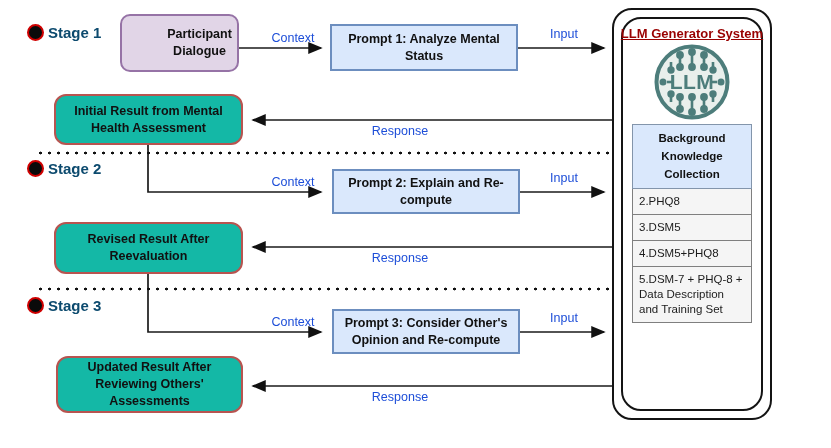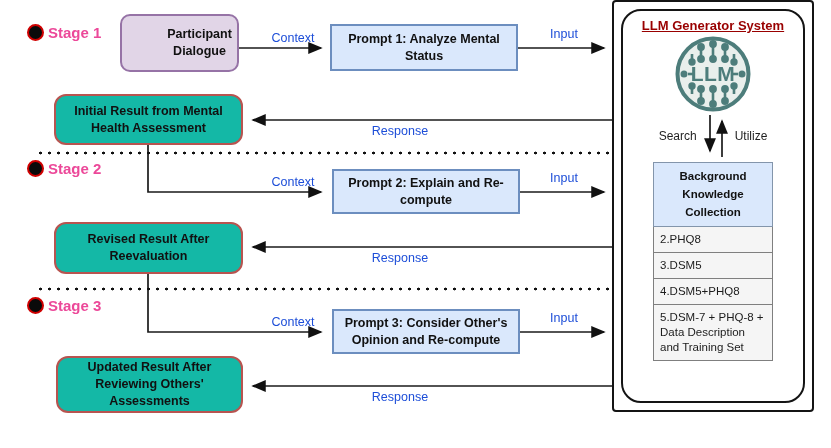--- a/index.html
+++ b/index.html
@@ -12,41 +12,41 @@
     position:absolute;display:flex;align-items:center;justify-content:center;
     text-align:center;font-weight:bold;font-size:12.5px;line-height:1.35;
     border-radius:10px;box-sizing:border-box;padding:3px 8px;
   }
   .purple{background:#E1D5E7;border:2px solid #9673A6;}
   .blue{background:#DAE8FC;border:2px solid #6C8EBF;border-radius:0;}
   .red{background:#14b8a6;border:2.5px solid #B85450;border-radius:12px;}
   
   .stage{
     position:absolute;display:flex;align-items:center;gap:4px;
-    font-weight:bold;font-size:15px;color:#ec4899;
+    font-weight:bold;font-size:15px;color:#0c4a6e;
   }
   .bullet{
     width:13px;height:13px;border-radius:50%;background:#0a0a0a;
     border:2.5px solid #cf0000;flex:0 0 auto;
   }
   
   .edge-label{
     position:absolute;font-size:12.5px;color:#1d4ed8;text-align:center;
     background:transparent;white-space:nowrap;
   }
   
   .dotline{
     position:absolute;height:4px;
     background:radial-gradient(circle,#111 1.35px,transparent 1.6px);
     background-size:9px 4px;background-repeat:repeat-x;
   }
   
   .sys-outer{
-    position:absolute;left:612px;top:0;width:202px;height:412px;
-    border:2.5px solid #141414;border-radius:4px;box-sizing:border-box;padding:7px;
+    position:absolute;left:612px;top:8px;width:160px;height:412px;
+    border:2.5px solid #141414;border-radius:20px;box-sizing:border-box;padding:7px;
     background:#ffffff;
   }
   .sys-inner{
     width:100%;height:100%;border:2px solid #141414;border-radius:20px;
     box-sizing:border-box;display:flex;flex-direction:column;align-items:center;
     padding-top:7px;
   }
   .sys-title{
     font-size:13px;font-weight:bold;color:#990000;text-decoration:underline;
     white-space:nowrap;
@@ -171,35 +171,20 @@
             <circle cx="60" cy="51" r="2.4"></circle>
 
           <circle cx="10" cy="39" r="2.2"></circle>
             <line x1="14" y1="39" x2="19" y2="39"></line>
           <circle cx="68" cy="39" r="2.2"></circle>
             <line x1="59" y1="39" x2="64" y2="39"></line>
         </g>
         <text x="39" y="46" text-anchor="middle" font-family="Liberation Sans, sans-serif" font-size="21" font-weight="bold" fill="#4D7D7B" letter-spacing="0.5">LLM</text>
       </svg>
 
-      <div class="search-row">
-        <span class="lbl">Search</span>
-        <svg width="32" height="46">
-          <defs>
-            <marker id="arr2" markerWidth="9" markerHeight="8" refX="7.5" refY="3.5" orient="auto">
-              <path d="M0,0 L8.5,3.5 L0,7 Z" fill="#111"></path>
-            </marker>
-          </defs>
-          <g stroke="#1a1a1a" stroke-width="1.7" fill="none">
-            <path d="M10,2 L10,38" marker-end="url(#arr2)"></path>
-            <path d="M22,44 L22,8" marker-end="url(#arr2)"></path>
-          </g>
-        </svg>
-        <span class="lbl">Utilize</span>
-      </div>
 
       <div class="knowledge">
         <div class="k-header">Background Knowledge Collection</div>
         <div class="k-item">2.PHQ8</div>
         <div class="k-item">3.DSM5</div>
         <div class="k-item">4.DSM5+PHQ8</div>
         <div class="k-item">5.DSM-7 + PHQ-8 + Data Description and Training Set</div>
       </div>
     </div>
   </div>

